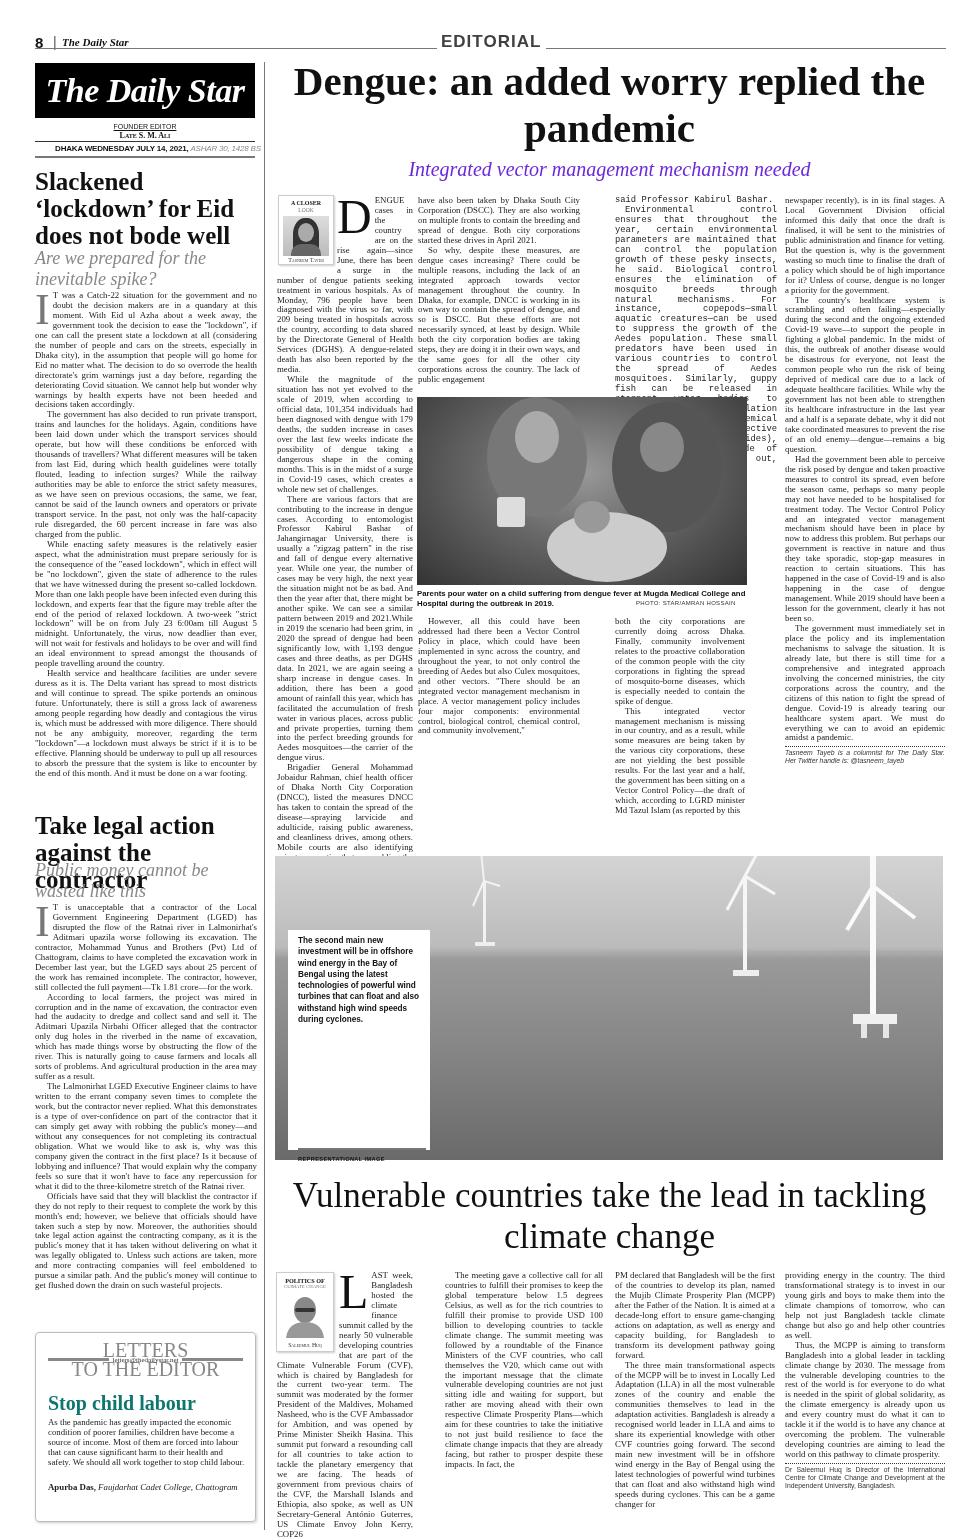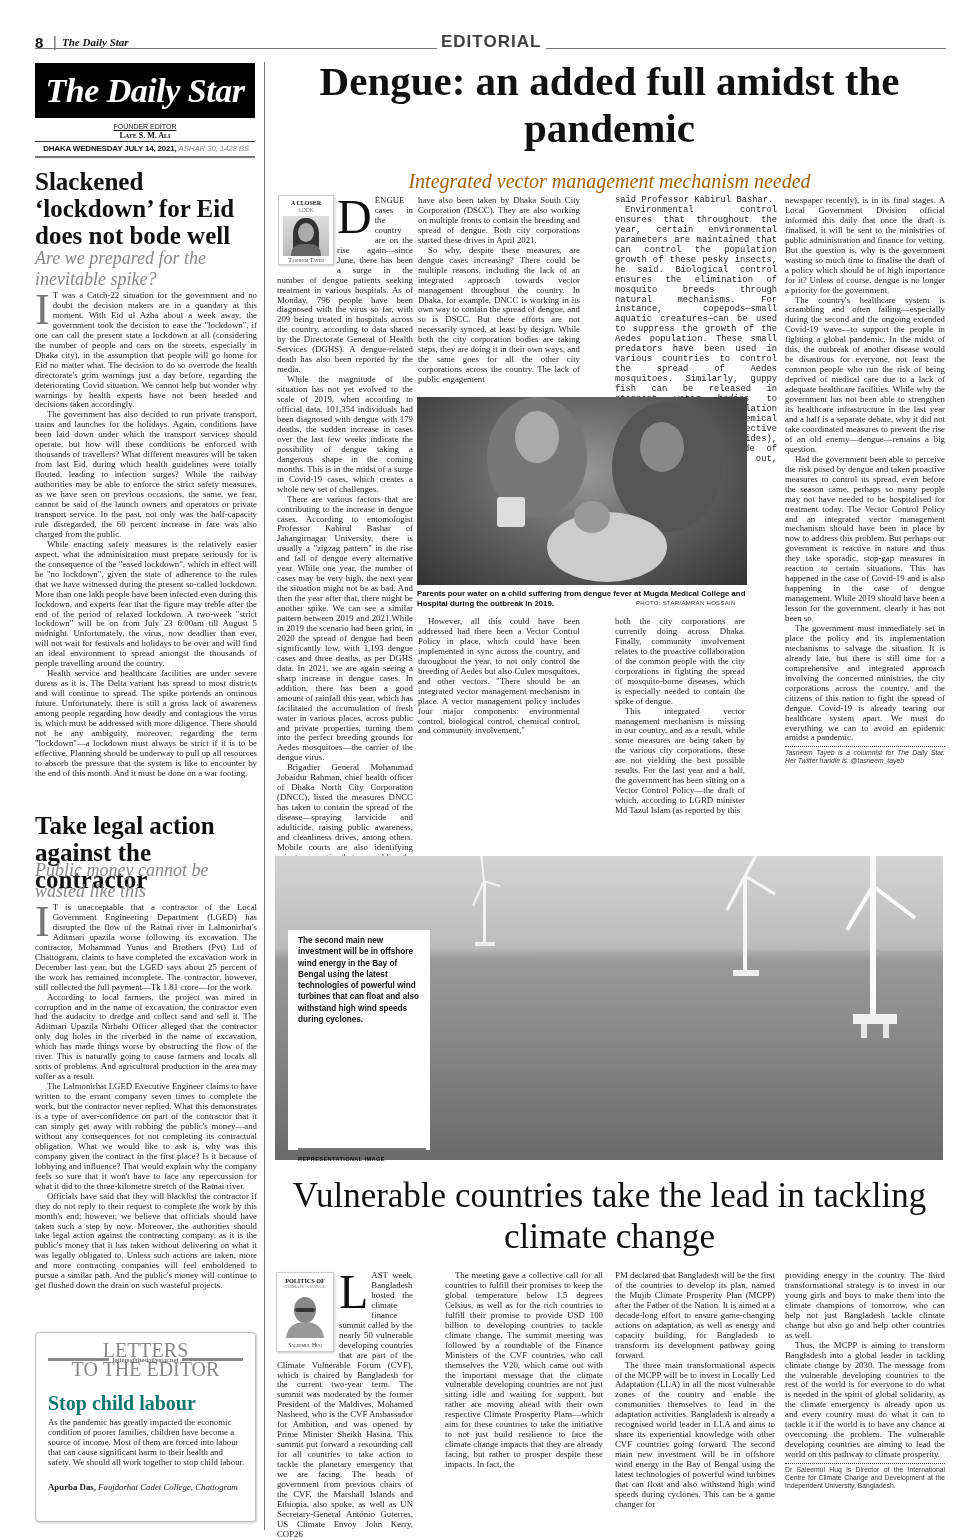--- a/index.html
+++ b/index.html
@@ -12,21 +12,21 @@
   .mini-logo{left:62px;top:36px;font:italic bold 11px "Liberation Serif",serif}
   .head-rule{left:35px;top:48px;width:402px;height:1px;background:#777}
   .section{left:441px;top:32px;font:bold 17px "Liberation Sans",sans-serif;color:#404040;letter-spacing:1px}
   .head-rule2{left:546px;top:48px;width:400px;height:1px;background:#777}
   
   .masthead{left:35px;top:63px;width:220px;height:55px;background:#000;color:#fff;
     font:bold 34px "Liberation Serif",serif;display:flex;align-items:center;justify-content:center;letter-spacing:-0.5px;font-style:italic}
   .founder{left:35px;top:123px;width:220px;text-align:center;font:7px "Liberation Sans",sans-serif;text-decoration:underline}
   .founder-name{left:35px;top:131px;width:220px;text-align:center;font:bold 8px "Liberation Serif",serif;font-variant:small-caps}
   .date-rule{left:35px;top:141px;width:220px;height:1px;background:#333}
-  .dateline{left:29px;top:144px;width:220px;text-align:right;font:bold 8px "Liberation Sans",sans-serif;letter-spacing:-0.2px}
+  .dateline{left:48px;top:144px;width:220px;text-align:center;font:bold 8px "Liberation Sans",sans-serif;letter-spacing:-0.2px}
   .dateline .bs{color:#888;font-style:italic;font-weight:normal}
   .date-rule2{left:35px;top:156px;width:220px;height:2px;background:#777}
   .vrule{left:264px;top:62px;width:1px;height:1468px;background:#777}
   
   .lhead{left:35px;width:225px;font:bold 25px "Liberation Serif",serif;line-height:27px;color:#111}
   .lsub{left:35px;width:225px;font:italic 18px "Liberation Serif",serif;line-height:21px;color:#888}
   .ltext{left:35px;width:222px;font:8.8px "Liberation Serif",serif;line-height:9.95px;text-align:justify;color:#222}
   .ltext p{text-indent:12px}
   .ltext p.first{text-indent:0}
   .dropcap{float:left;font:44px "Liberation Serif",serif;line-height:38px;color:#777;margin:0 3px 0 0}
@@ -34,21 +34,21 @@
   .letters{left:35px;top:1332px;width:221px;height:190px;border:1px solid #bbb;border-radius:4px;box-shadow:1px 1px 3px #ccc}
   .letters-t{left:35px;top:1341px;width:221px;text-align:center;font:20px "Liberation Serif",serif;color:#888;line-height:19px}
   .letters-mail{left:48px;top:1355px;width:195px;height:9px;display:flex;align-items:center;gap:3px}
   .letters-mail .bar{flex:1;height:3px;background:#888}
   .letters-mail span.t{font:7px "Liberation Serif",serif;color:#333}
   .letters-h{left:48px;top:1392px;font:bold 20px "Liberation Serif",serif;color:#0f766e}
   .letters-b{left:48px;top:1417px;width:198px;font:8.8px "Liberation Serif",serif;line-height:10px;color:#222}
   .letters-sig{left:48px;top:1482px;font:8.8px "Liberation Serif",serif;color:#222}
   
   .mainhead{left:272px;top:58px;width:675px;text-align:center;font:bold 41px "Liberation Serif",serif;line-height:47px;color:#111}
-  .mainsub{left:272px;top:170px;width:675px;text-align:center;font:italic 20px "Liberation Serif",serif;color:#a16207}
+  .mainsub{left:272px;top:158px;width:675px;text-align:center;font:italic 20px "Liberation Serif",serif;color:#6d28d9}
   
   .bylinebox{left:278px;top:195px;width:56px;height:70px;border:1px solid #ccc;box-shadow:1px 1px 2px #ccc;background:#fff}
   .byl-k{left:278px;top:200px;width:56px;text-align:center;font:bold 6px "Liberation Serif",serif}
   .byl-s{left:278px;top:207px;width:56px;text-align:center;font:5.5px "Liberation Serif",serif;color:#777}
   .byl-photo{left:283px;top:216px;width:46px;height:40px;background:linear-gradient(#ddd,#bbb)}
   .byl-photo .hair{position:absolute;left:10px;top:2px;width:26px;height:36px;border-radius:45% 45% 20% 20%;background:#333}
   .byl-photo .face2{position:absolute;left:15px;top:7px;width:16px;height:19px;border-radius:50%;background:#aaa}
   .byl-photo .body{position:absolute;left:8px;top:28px;width:30px;height:12px;border-radius:10px 10px 0 0;background:#666}
   .byl-n{left:278px;top:257px;width:56px;text-align:center;font:6px "Liberation Serif",serif;font-variant:small-caps;color:#333}
   .mtext{font:8.8px "Liberation Serif",serif;line-height:9.95px;text-align:justify;color:#222}
@@ -121,21 +121,21 @@
 </div>
 <div class="abs letters-mail">
   <span class="bar"></span>
   <span class="t">letters@thedailystar.net</span>
   <span class="bar"></span>
 </div>
 <div class="abs letters-h">Stop child labour</div>
 <div class="abs letters-b">As the pandemic has greatly impacted the economic condition of poorer families, children have become a source of income. Most of them are forced into labour that can cause significant harm to their health and safety. We should all work together to stop child labour.</div>
 <div class="abs letters-sig"><b>Apurba Das,</b> <i>Faujdarhat Cadet College, Chattogram</i></div>
 
-<div class="abs mainhead">Dengue: an added full amidst the pandemic</div>
+<div class="abs mainhead">Dengue: an added worry replied the pandemic</div>
 <div class="abs mainsub">Integrated vector management mechanism needed</div>
 
 <div class="abs bylinebox"></div>
 <div class="abs byl-k">A CLOSER</div>
 <div class="abs byl-s">LOOK</div>
 <div class="abs byl-photo">
   <div class="hair"></div>
   <div class="face2"></div>
   <div class="body"></div>
 </div>

